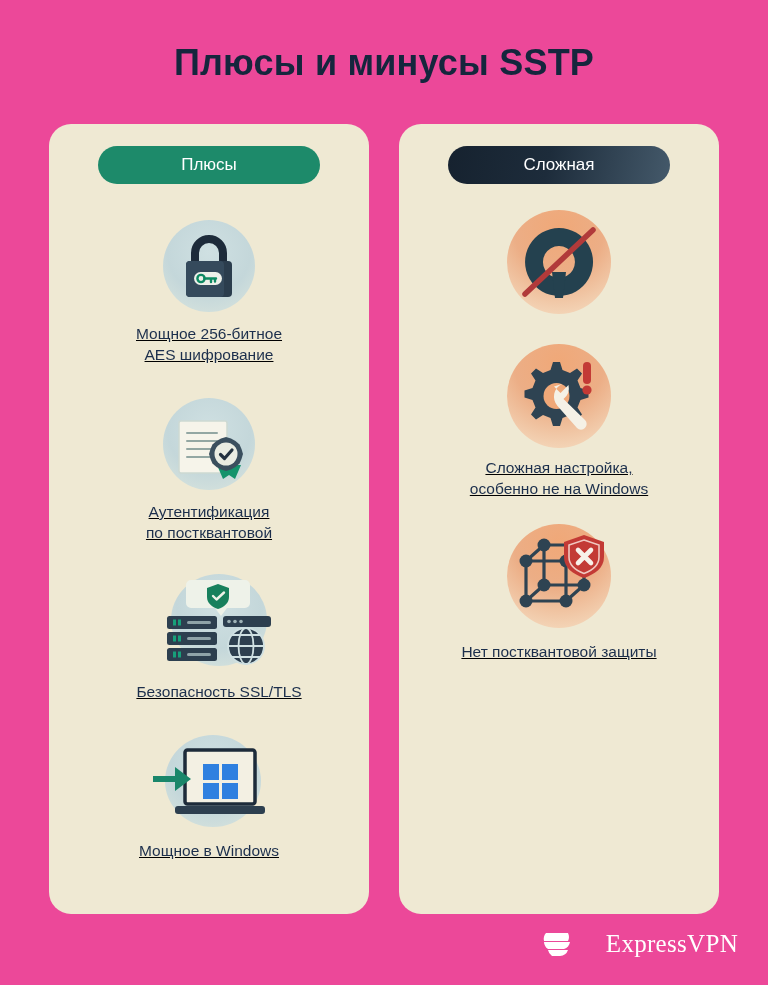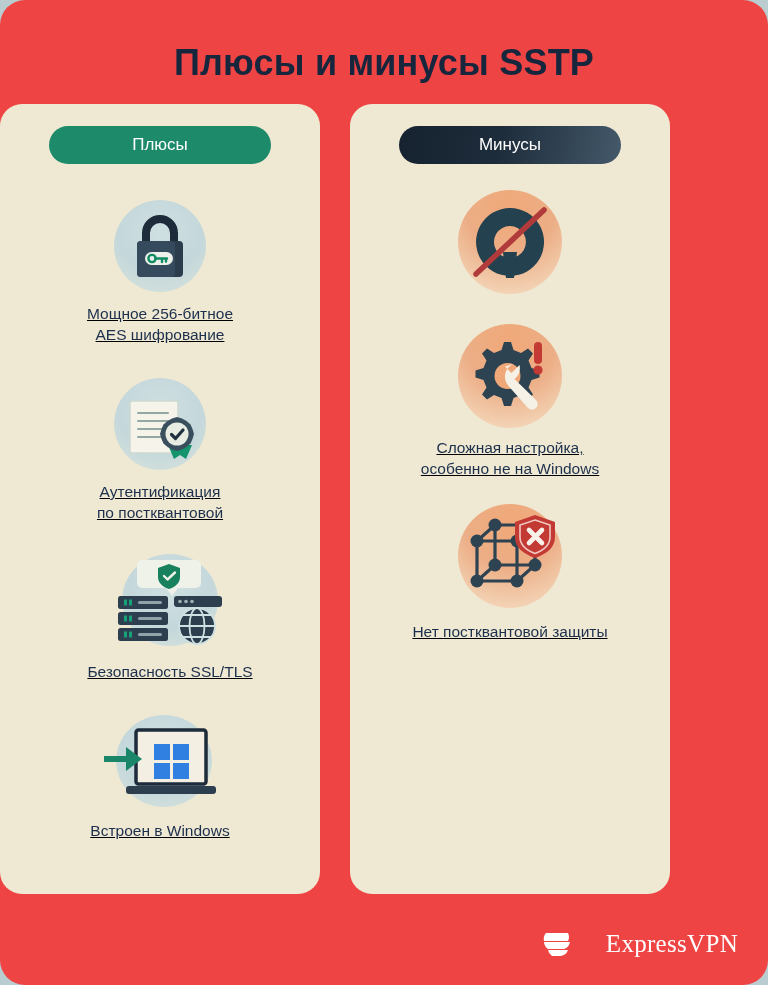--- a/index.html
+++ b/index.html
@@ -5,36 +5,35 @@
   * { box-sizing: border-box; margin: 0; padding: 0; }
   html, body {
     width: 768px; height: 985px;
     background: #b9cdd1;
     font-family: "Liberation Sans", sans-serif;
     overflow: hidden;
   }
   .page {
     position: relative;
     width: 768px; height: 985px;
-    background: #ef4444;
-    border-radius: 25px;
+    background: #ec4899;
   }
   .title {
     text-align: center;
     color: #15263d;
     font-size: 36px;
     font-weight: 700;
     letter-spacing: 0.2px;
     padding-top: 42px;
   }
   .columns {
     display: flex;
-    justify-content: flex-start;
+    justify-content: center;
     gap: 30px;
-    margin-top: 20px;
+    margin-top: 40px;
   }
   .card {
     width: 320px;
     height: 790px;
     background: #efe9d3;
     border-radius: 22px;
     display: flex;
     flex-direction: column;
     align-items: center;
     padding-top: 22px;
@@ -200,29 +199,29 @@
               <g fill="#2f80e0">
                 <rect x="52" y="26" width="16" height="16"></rect>
                 <rect x="71" y="26" width="16" height="16"></rect>
                 <rect x="52" y="45" width="16" height="16"></rect>
                 <rect x="71" y="45" width="16" height="16"></rect>
               </g>
               <rect x="24" y="68" width="90" height="8" rx="3" fill="#2d3f4f"></rect>
               <path d="M2 38 h22 v-9 l16 12 l-16 12 v-9 H2 z" fill="#19866a"></path>
             </svg>
           </div>
-          <div class="label" style="margin-top:8px;">Встроен в Windows</div>
+          <div class="label" style="margin-top:8px;">Мощное в Windows</div>
         </div>
 
       </div>
     </div>
 
     <div class="card">
       <div class="pill cons">
-        <span>Минусы</span>
+        <span>Сложная</span>
       </div>
 
       <div class="items">
 
         <div class="item" style="margin-top:22px;">
           <div class="icon-wrap" style="width:112px;height:112px;">
             <div class="circ-orange"></div>
             <svg class="ic" width="84" height="84" viewBox="0 0 84 84">
               <path d="M42 8 a34 34 0 1 0 0.1 0 z M42 26 a16 16 0 1 1 -0.1 0 z" fill="#24414f"></path>
               <path d="M35 52 h14 l-3 26 h-8 z" fill="#24414f"></path>

